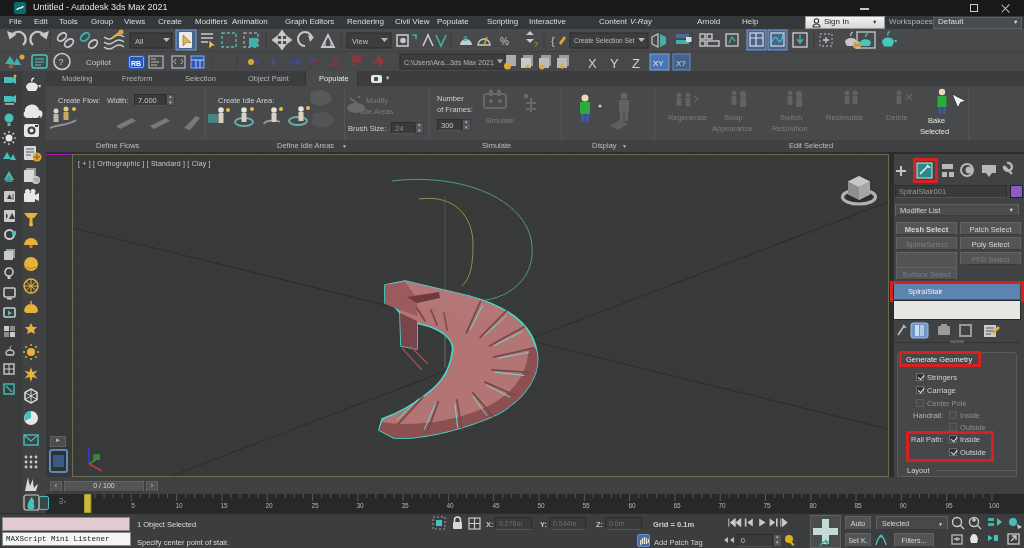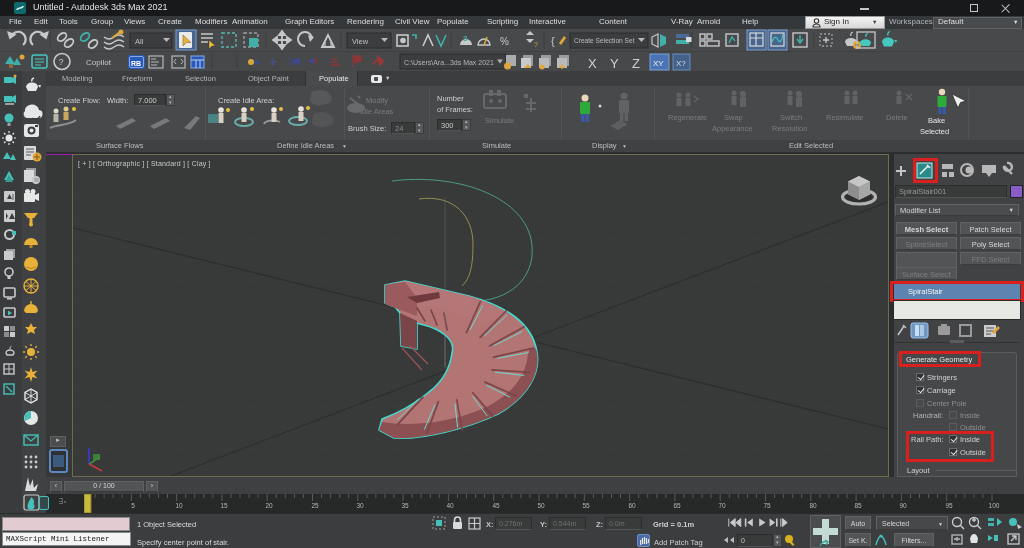--- a/index.html
+++ b/index.html
@@ -73,21 +73,21 @@
       <span style="left:158px;">Create</span>
       <span style="left:195px;">Modifiers</span>
       <span style="left:232px;">Animation</span>
       <span style="left:285px;">Graph Editors</span>
       <span style="left:347px;">Rendering</span>
       <span style="left:395px;">Civil View</span>
       <span style="left:437px;">Populate</span>
       <span style="left:487px;">Scripting</span>
       <span style="left:529px;">Interactive</span>
       <span style="left:599px;">Content</span>
-      <span style="left:671px;">V-Ray</span>
+      <span style="left:630px;font-style:italic;">V-Ray</span>
       <span style="left:697px;">Arnold</span>
       <span style="left:742px;">Help</span>
     <div style="left:805px;top:0px;width:80px;height:13px;background:linear-gradient(#f4f4f4,#d6d6d6);border:1px solid #999;"></div>
     <svg style="left:812px;top:2px;" width="9" height="10" viewBox="0 0 9 10">
         <circle cx="4.5" cy="3" r="2.2" fill="none" stroke="#333" stroke-width="1.1"></circle>
         <path d="M1,9 a3.5,3 0 0 1 7,0 z" fill="none" stroke="#333" stroke-width="1.1"></path>
       </svg>
     <span style="left:824px;color:#222;">Sign In</span>
     <span style="left:872px;font-size:5.5px;top:3px;color:#333;">▼</span>
     <span style="left:889px;color:#b0b2b4;">Workspaces:</span>
@@ -481,21 +481,21 @@
       <g>
           <circle cx="898" cy="6" r="3.2" fill="#e8d8b8"></circle>
           <rect x="893.5" y="10" width="9" height="11" rx="1" fill="#2daa3c"></rect>
           <rect x="894.5" y="21" width="3.2" height="7" fill="#3858a8"></rect>
           <rect x="898.7" y="21" width="3.2" height="7" fill="#3858a8"></rect>
         </g>
       <path d="M908,8 l6,14 2.5,-5.5 5.5,-1.5 z" fill="#f0f0f0" stroke="#222" stroke-width="0.7"></path>
     </svg>
   </div>
   <div id="rlabels">
-    <span style="left:52px;">Surface Flows</span>
+    <span style="left:52px;">Define Flows</span>
     <span style="left:233px;">Define Idle Areas</span>
       <span style="left:298px;top:3px;font-size:5px;">▼</span>
     <span style="left:438px;">Simulate</span>
     <span style="left:548px;">Display</span>
       <span style="left:578px;top:3px;font-size:5px;">▼</span>
     <span style="left:745px;">Edit Selected</span>
   </div>
   <div id="redge"></div>
   <div id="leftbar">
     <div id="lcol1"></div>

